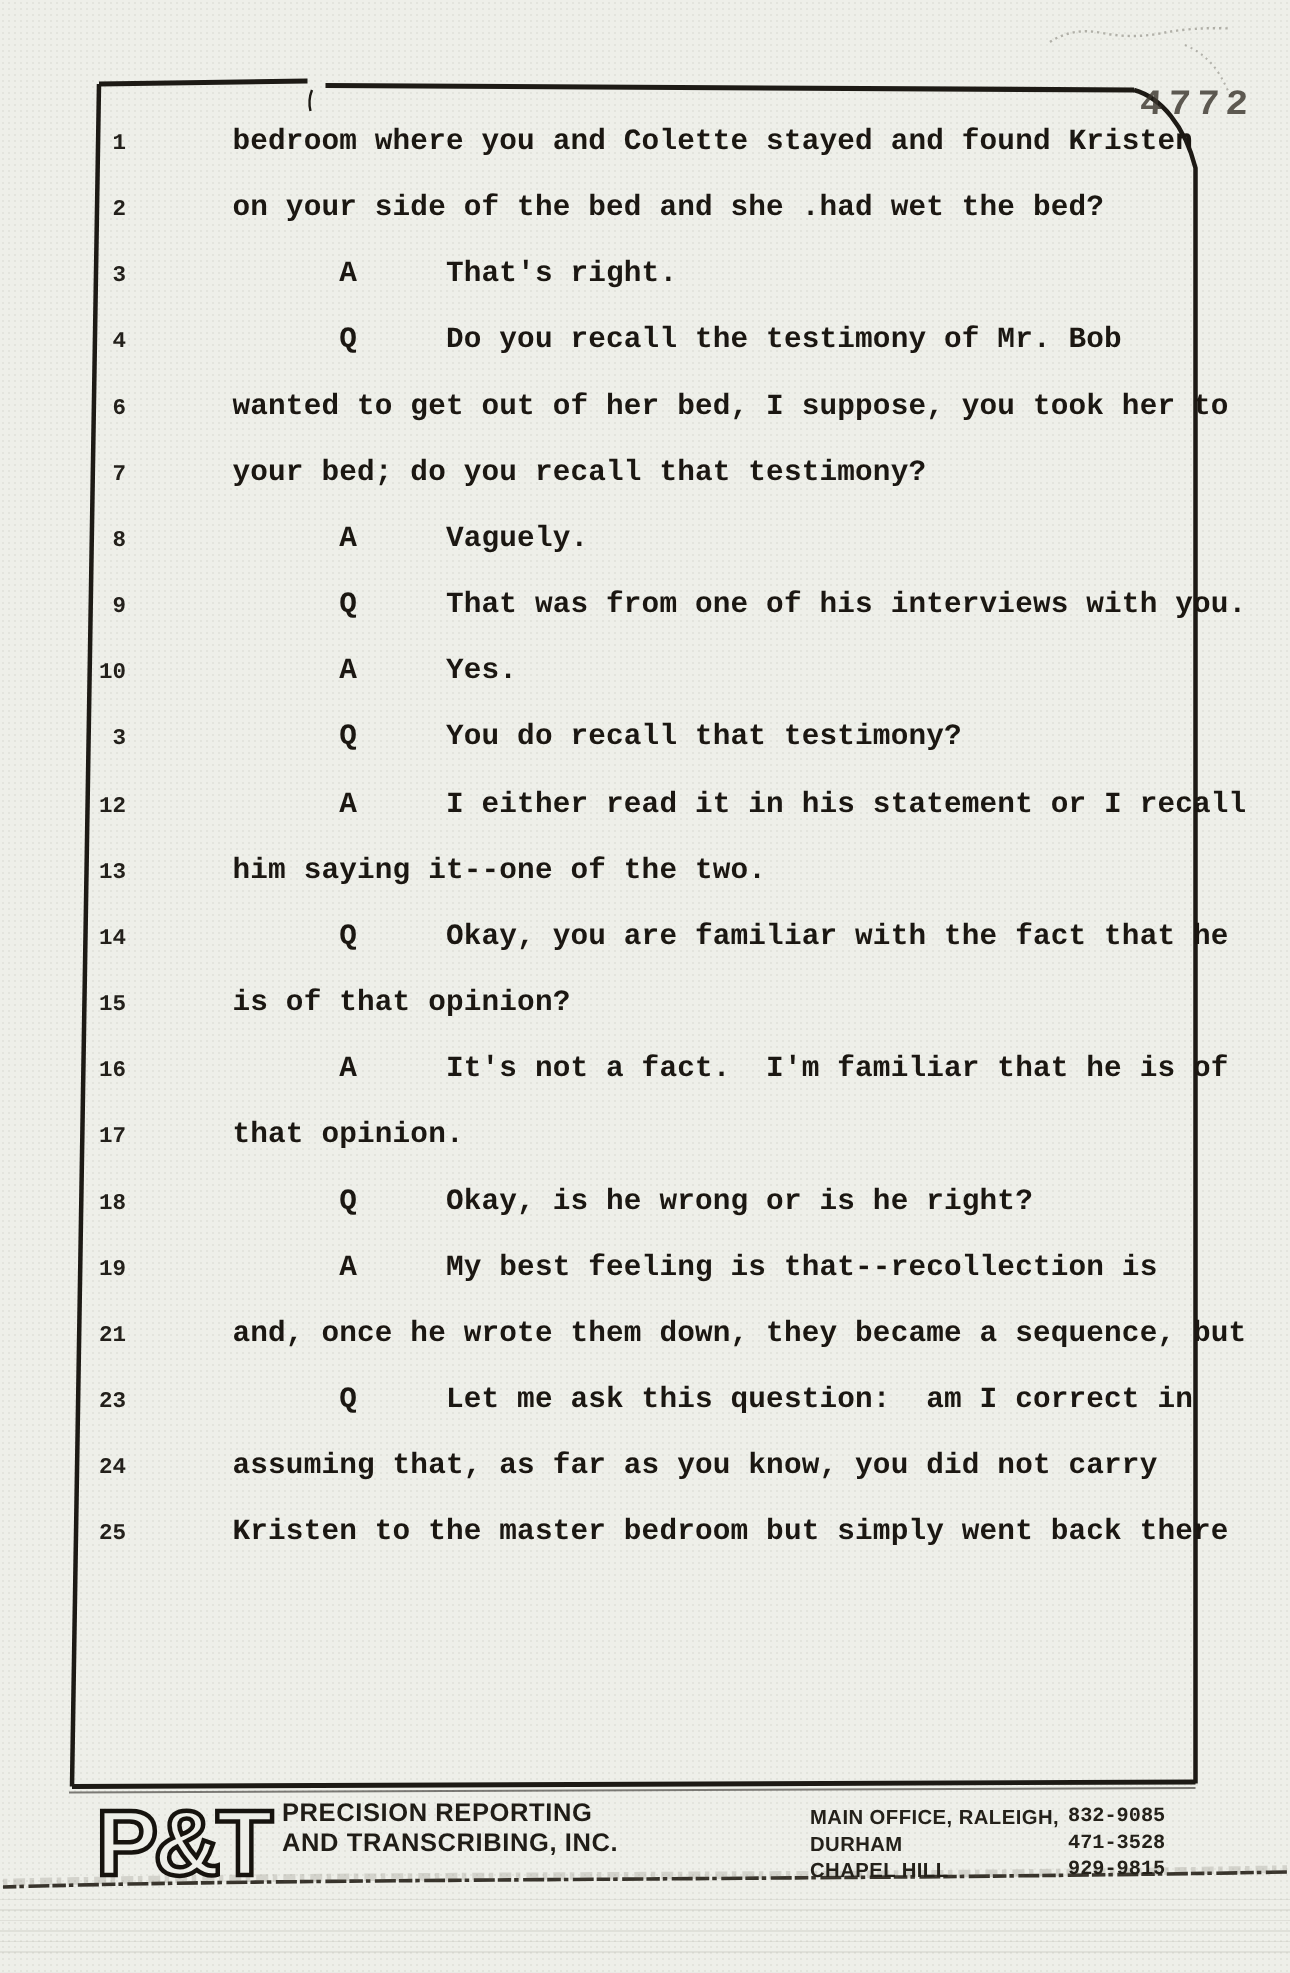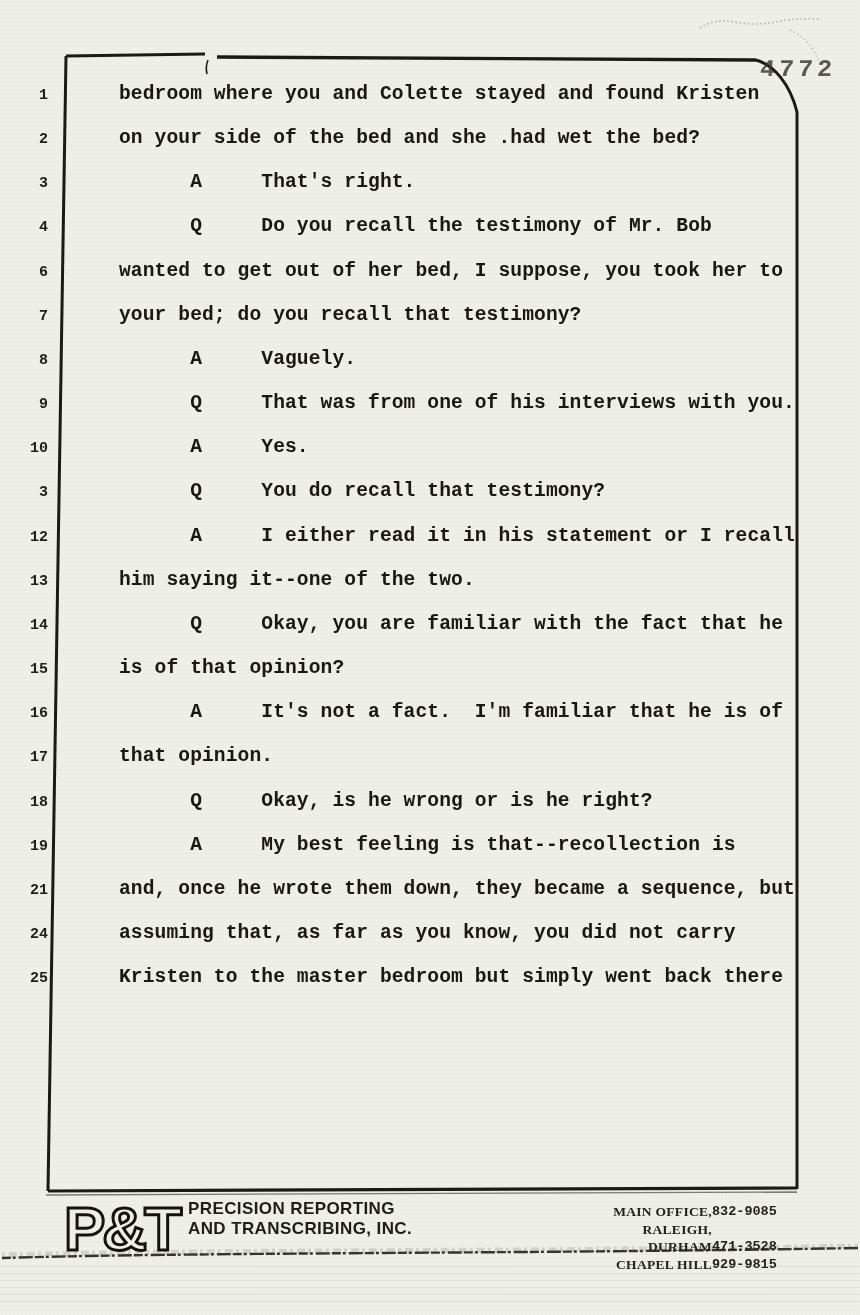--- a/index.html
+++ b/index.html
@@ -10,21 +10,21 @@
   }
   .page::before {
     content:""; position:absolute; inset:0; pointer-events:none;
     background-image:radial-gradient(#d8d9d1 0.6px, transparent 0.75px);
     background-size:4px 4px; opacity:.5;
   }
   .frame-svg { position:absolute; left:0; top:0; width:860px; height:1315px; }
 
   
   .lines { position:absolute; left:0; top:73px; width:860px; }
-  .trow { line-height:44.15px; white-space:pre; }
+  .trow { line-height:44.15px; white-space:pre;padding-left:36px; }
   .lnum {
     display:inline-block; width:48px; text-align:right;
     font:700 15px "Liberation Mono", monospace; color:#23201b;
   }
   .ltext {
     display:inline-block; margin-left:71px; white-space:pre;
     font:700 19.6px "Liberation Mono", monospace; color:#1b1712;
     letter-spacing:0.1px;
   }
 
@@ -40,21 +40,21 @@
   .company {
     position:absolute; left:188px; top:1199px;
     font:700 17px "Liberation Sans", sans-serif; color:#201d17;
     line-height:20px; letter-spacing:.4px;
   }
   .contacts {
     position:absolute; left:540px; top:1203px; width:252px;
     font:700 13.5px "Liberation Sans", sans-serif; color:#24211a;
   }
   .office-row { display:flex; line-height:17.5px; }
-  .office-label { flex:1; text-align:right; letter-spacing:.3px;font-family:Liberation Serif, serif; }
+  .office-label { flex:1; text-align:left; letter-spacing:.3px; }
   .office-phone { width:80px; text-align:left;font-family:Liberation Mono, monospace; }
 
   .streaks {
     position:absolute; left:0; top:1266px; width:860px; height:36px;
     background:repeating-linear-gradient(to bottom,
       rgba(150,150,138,.17) 0 1px, transparent 1px 7px);
   }
 </style>
 </head>
 <body>
@@ -100,20 +100,21 @@
     <div class="trow"><span class="lnum">3</span><span class="ltext">      Q     You do recall that testimony?</span></div>
     <div class="trow"><span class="lnum">12</span><span class="ltext">      A     I either read it in his statement or I recall</span></div>
     <div class="trow"><span class="lnum">13</span><span class="ltext">him saying it--one of the two.</span></div>
     <div class="trow"><span class="lnum">14</span><span class="ltext">      Q     Okay, you are familiar with the fact that he</span></div>
     <div class="trow"><span class="lnum">15</span><span class="ltext">is of that opinion?</span></div>
     <div class="trow"><span class="lnum">16</span><span class="ltext">      A     It's not a fact.  I'm familiar that he is of</span></div>
     <div class="trow"><span class="lnum">17</span><span class="ltext">that opinion.</span></div>
     <div class="trow"><span class="lnum">18</span><span class="ltext">      Q     Okay, is he wrong or is he right?</span></div>
     <div class="trow"><span class="lnum">19</span><span class="ltext">      A     My best feeling is that--recollection is</span></div>
     <div class="trow"><span class="lnum">21</span><span class="ltext">and, once he wrote them down, they became a sequence, but</span></div>
+    <div class="trow"><span class="lnum">23</span><span class="ltext">      Q     Let me ask this question:  am I correct in</span></div>
     <div class="trow"><span class="lnum">24</span><span class="ltext">assuming that, as far as you know, you did not carry</span></div>
     <div class="trow"><span class="lnum">25</span><span class="ltext">Kristen to the master bedroom but simply went back there</span></div>
   </div>
 
   <svg class="logo-svg" viewBox="0 0 130 72" xmlns="http://www.w3.org/2000/svg">
     <text x="2" y="56" font-family="Liberation Sans, sans-serif" font-weight="bold" font-size="62" letter-spacing="-3" fill="#eeefe9" stroke="#16130e" stroke-width="3">P&amp;T</text>
   </svg>
 
   <div class="company">
     <div>PRECISION REPORTING</div>

